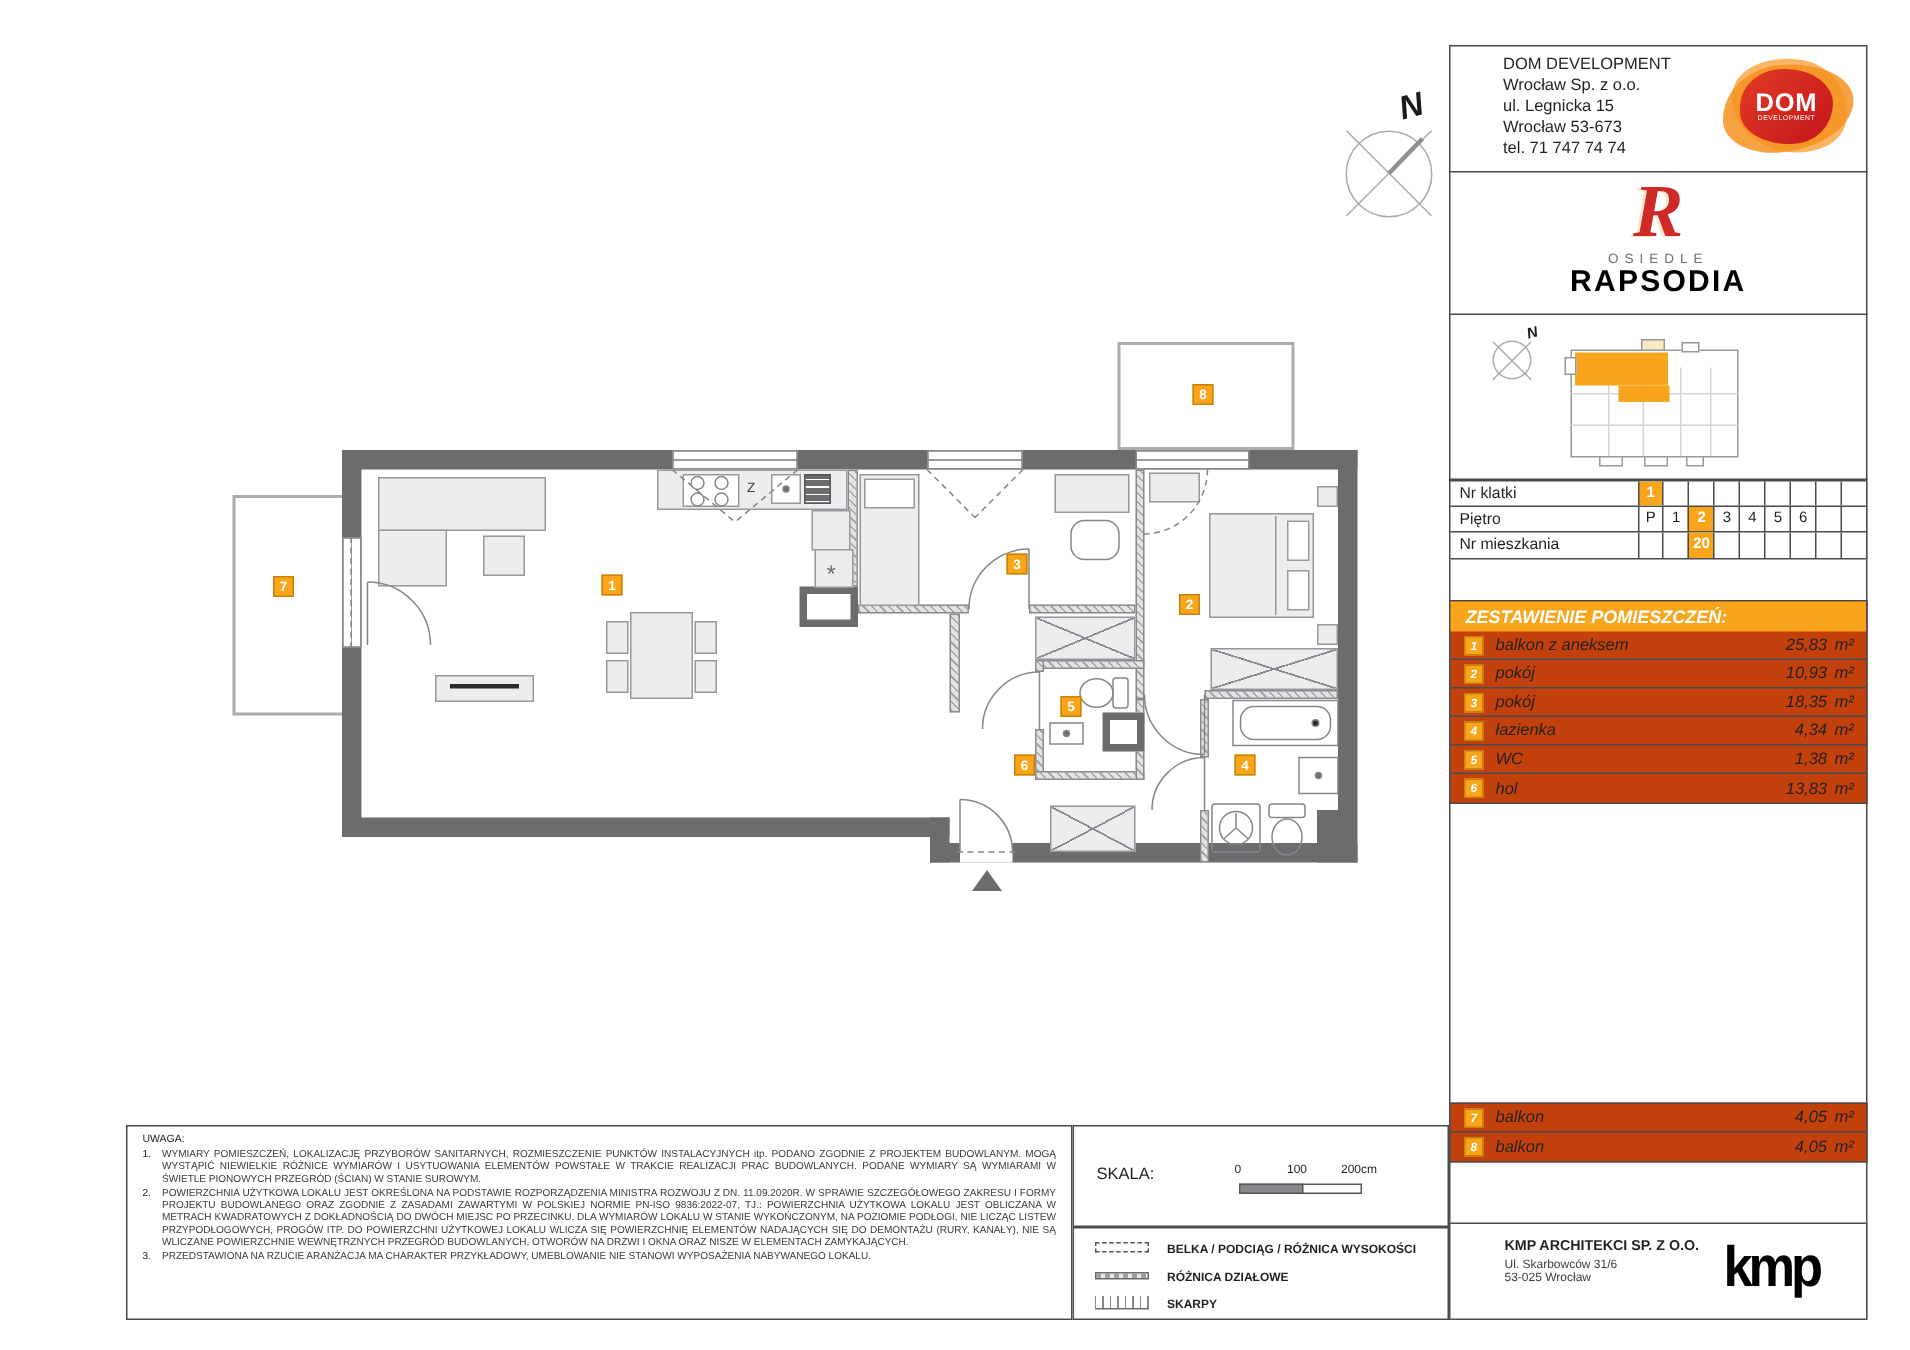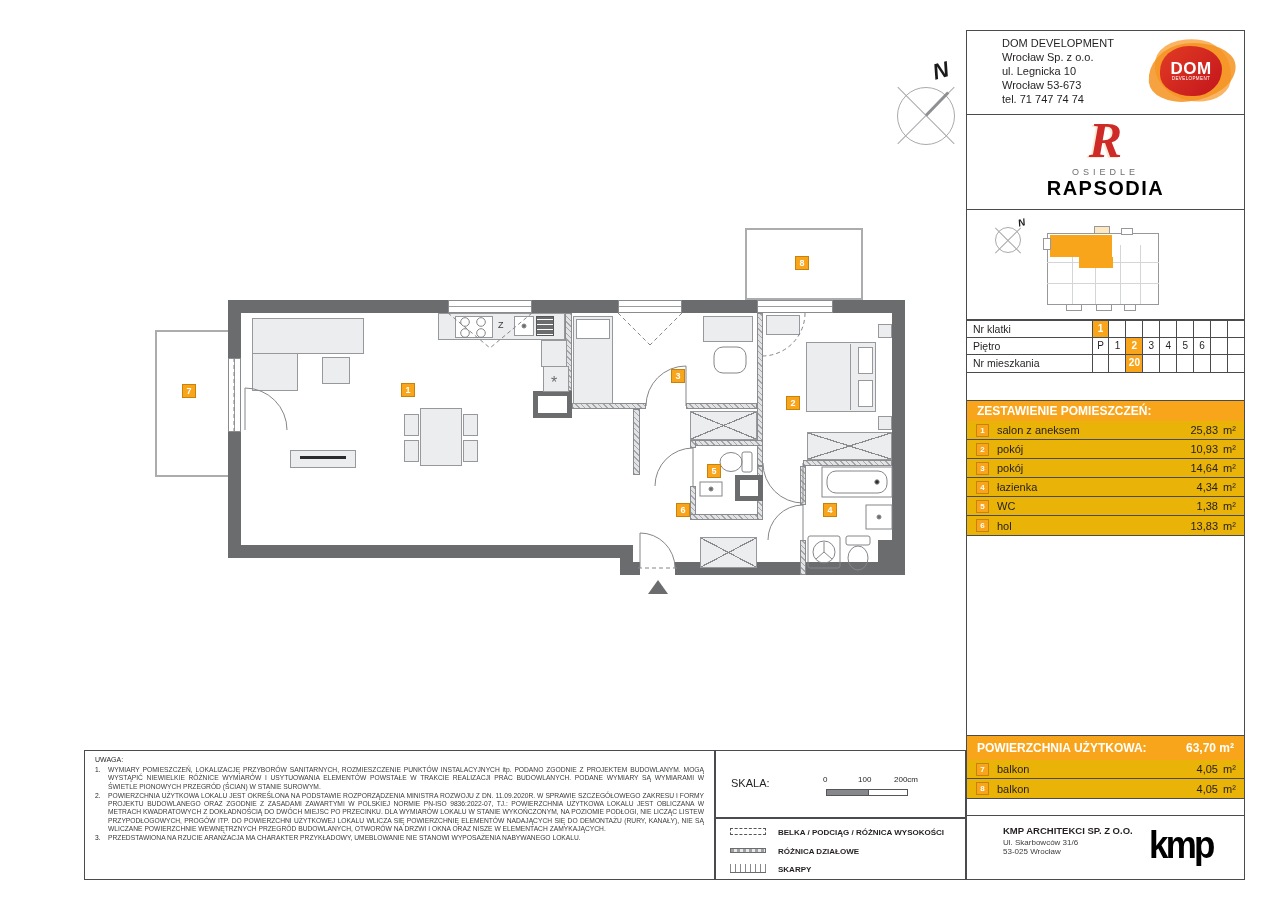--- a/index.html
+++ b/index.html
@@ -33,21 +33,21 @@
   
   .panel-border{position:absolute;left:966px;top:30px;width:279px;height:850px;border:1px solid #4A4B4E;box-sizing:border-box;background:#fff;}
   .hsec{position:absolute;left:966px;width:279px;border-bottom:1px solid #4A4B4E;box-sizing:border-box;}
   .devline{font-size:11px;line-height:14px;padding-left:20px;}
   .uitable{position:absolute;left:966px;top:320px;width:279px;border:1px solid #4A4B4E;box-sizing:border-box;background:#fff;}
   .uirow{display:flex;height:17px;border-bottom:1px solid #4A4B4E;box-sizing:border-box;}
   .uirow:last-child{border-bottom:none;}
   .uilabel{width:125px;font-size:10.5px;line-height:16px;padding-left:6px;box-sizing:border-box;}
   .uicell{width:17px;border-left:1px solid #4A4B4E;font-size:10px;line-height:16px;text-align:center;box-sizing:border-box;}
   .hl{background:#F9A51B;color:#fff;font-weight:bold;}
-  .rtable{position:absolute;left:966px;width:279px;border:1px solid #4A4B4E;box-sizing:border-box;background:#eab308;}
+  .rtable{position:absolute;left:966px;width:279px;border:1px solid #4A4B4E;box-sizing:border-box;background:#c2410c;font-style:italic;}
   .rhead{background:#F9A51B;color:#fff;font-weight:bold;font-size:12px;display:flex;align-items:center;
     justify-content:space-between;padding:0 10px;height:20px;}
   .rrow{display:flex;align-items:center;height:19px;border-bottom:1px solid #4A4B4E;box-sizing:border-box;font-size:11px;}
   .rrow:last-child{border-bottom:none;}
   .lbadge{width:13px;height:13px;background:#F9A51B;border:1px solid #C8820A;color:#fff;font-size:8px;font-weight:bold;
     display:flex;align-items:center;justify-content:center;margin:0 8px 0 9px;box-sizing:border-box;flex:none;}
   .rname{flex:1;}
   .rarea{width:50px;text-align:right;}
   .runit{width:26px;padding-left:5px;box-sizing:border-box;}
   
@@ -231,21 +231,21 @@
     <text x="401" y="168" font-size="16" fill="#6B6C6E" font-family="Liberation Sans, sans-serif">*</text>
   </svg>
 </div>
 
 <div class="panel-border"></div>
 
 <div class="hsec" style="top:30px;height:85px;">
   <div class="abs" style="left:16px;top:6px;">
     <div class="devline">DOM DEVELOPMENT</div>
     <div class="devline">Wrocław Sp. z o.o.</div>
-    <div class="devline">ul. Legnicka 10</div>
+    <div class="devline">ul. Legnicka 15</div>
     <div class="devline">Wrocław 53-673</div>
     <div class="devline">tel. 71 747 74 74</div>
   </div>
   <div class="domlogo" style="left:182px;top:9px;">
     <div class="blob2"></div>
     <div class="blob1"></div>
     <div class="blobcore">
       <div class="domtxt">DOM</div>
       <div class="domsub">DEVELOPMENT</div>
     </div>
@@ -319,34 +319,34 @@
       <div class="uicell"></div>
   </div>
 </div>
 
 <div class="rtable" style="top:400px;">
   <div class="rhead">
     <span>ZESTAWIENIE POMIESZCZEŃ:</span>
   </div>
   <div class="rrow">
     <span class="lbadge">1</span>
-    <span class="rname">salon z aneksem</span>
+    <span class="rname">balkon z aneksem</span>
     <span class="rarea">25,83</span>
     <span class="runit">m²</span>
   </div>
   <div class="rrow">
     <span class="lbadge">2</span>
     <span class="rname">pokój</span>
     <span class="rarea">10,93</span>
     <span class="runit">m²</span>
   </div>
   <div class="rrow">
     <span class="lbadge">3</span>
     <span class="rname">pokój</span>
-    <span class="rarea">14,64</span>
+    <span class="rarea">18,35</span>
     <span class="runit">m²</span>
   </div>
   <div class="rrow">
     <span class="lbadge">4</span>
     <span class="rname">łazienka</span>
     <span class="rarea">4,34</span>
     <span class="runit">m²</span>
   </div>
   <div class="rrow">
     <span class="lbadge">5</span>
@@ -356,26 +356,20 @@
   </div>
   <div class="rrow">
     <span class="lbadge">6</span>
     <span class="rname">hol</span>
     <span class="rarea">13,83</span>
     <span class="runit">m²</span>
   </div>
 </div>
 
 <div class="rtable" style="top:735px;">
-  <div class="rhead" style="height:24px;">
-    <span>POWIERZCHNIA UŻYTKOWA:</span>
-    <span>
-      <span>63,70</span>&nbsp;<span>m²</span>
-    </span>
-  </div>
   <div class="rrow">
     <span class="lbadge">7</span>
     <span class="rname">balkon</span>
     <span class="rarea">4,05</span>
     <span class="runit">m²</span>
   </div>
   <div class="rrow">
     <span class="lbadge">8</span>
     <span class="rname">balkon</span>
     <span class="rarea">4,05</span>

